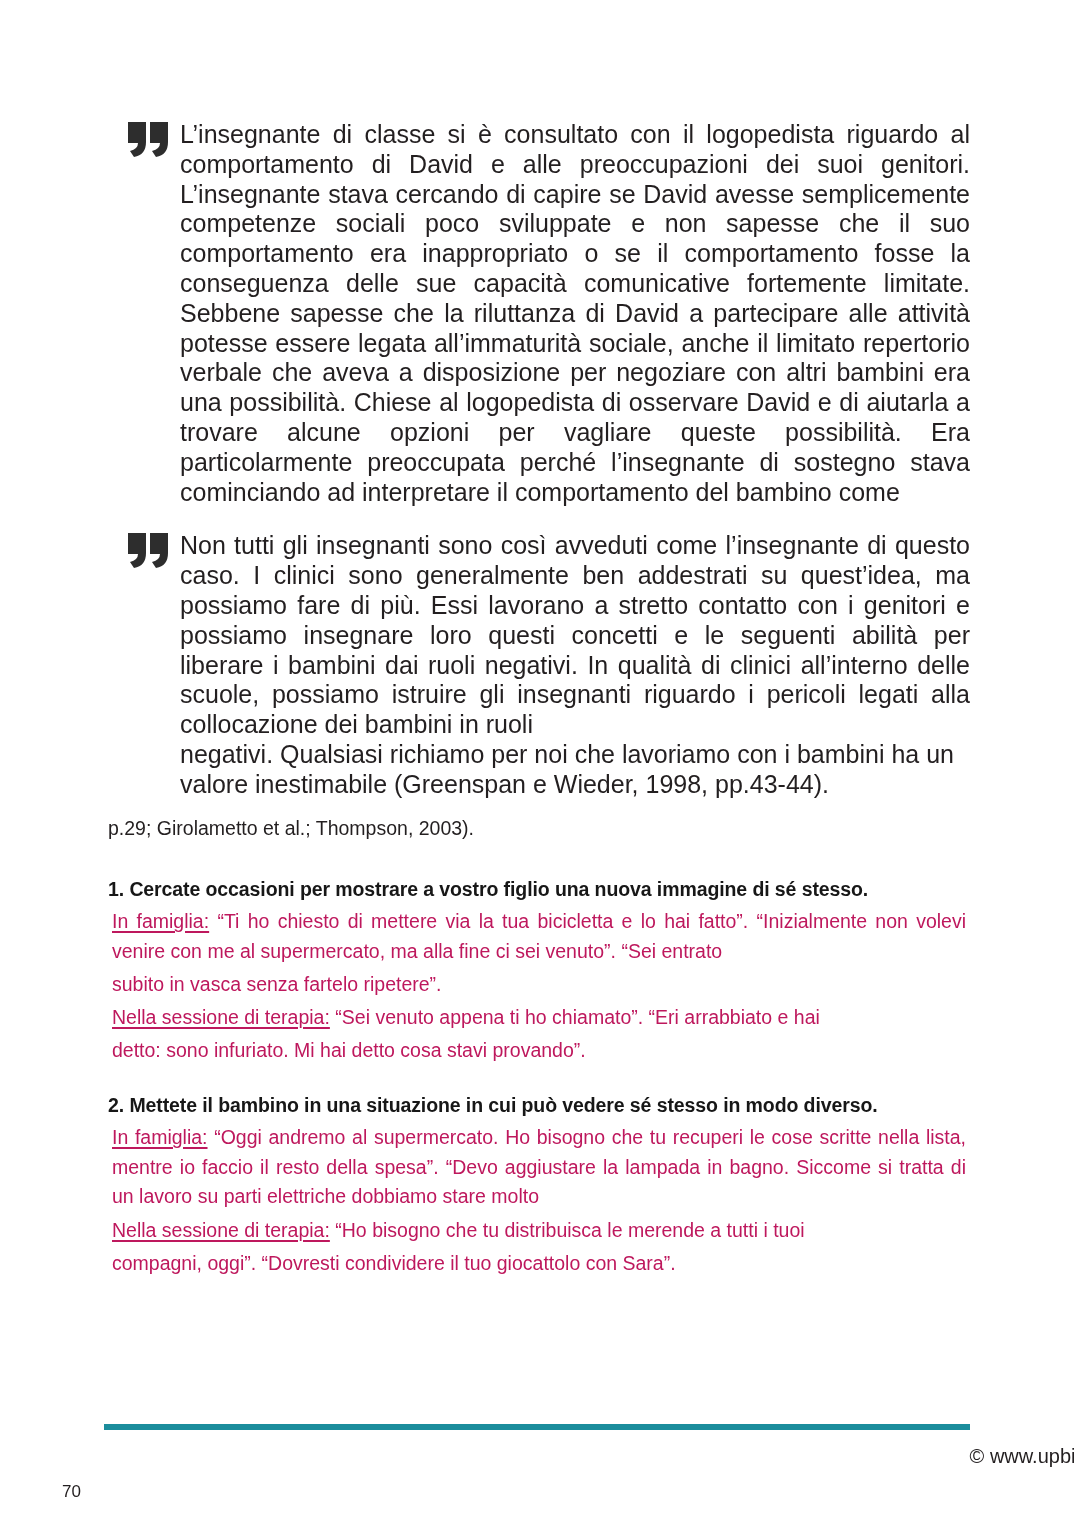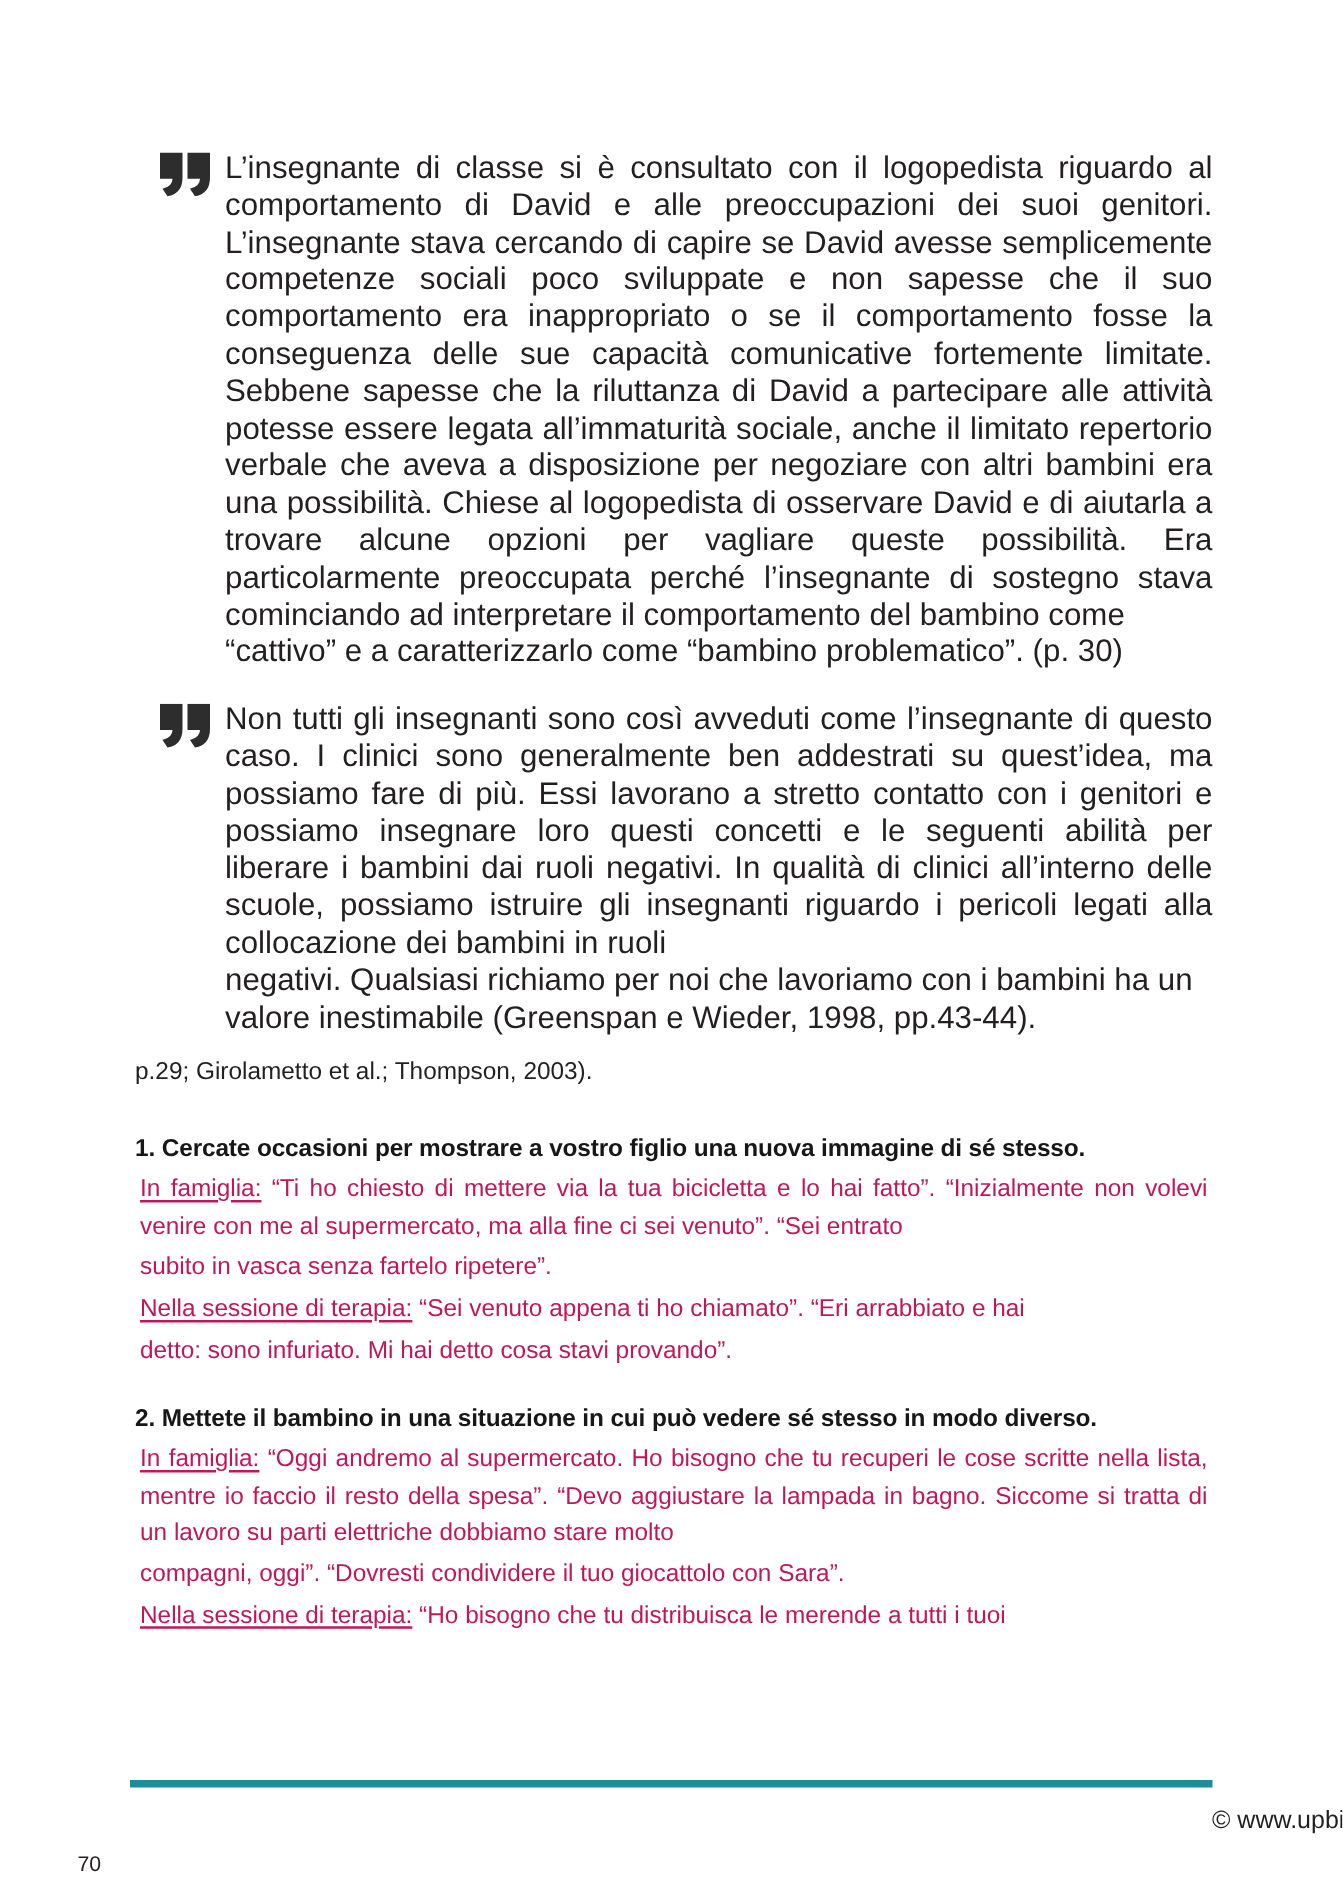--- a/index.html
+++ b/index.html
@@ -138,21 +138,20 @@
 
 
     <div class="quote-block">
       <span class="quote-mark">
         <svg width="46" height="36" viewBox="0 0 46 36" xmlns="http://www.w3.org/2000/svg">
           <path d="M2 0 H20 V20 Q20 33 8 35 L4 29 Q12 27 12 21 H2 Z" fill="#2d2d2d"></path>
           <path d="M24 0 H42 V20 Q42 33 30 35 L26 29 Q34 27 34 21 H24 Z" fill="#2d2d2d"></path>
         </svg>
       </span>
       <p class="quote-text"><span>L’insegnante di classe si è consultato con il logopedista riguardo al comportamento di David e alle preoccupazioni dei suoi genitori. L’insegnante stava cercando di capire se David avesse semplicemente competenze sociali poco sviluppate e non sapesse che il suo comportamento era inappropriato o se il comportamento fosse la conseguenza delle sue capacità comunicative fortemente limitate. Sebbene sapesse che la riluttanza di David a partecipare alle attività potesse essere legata all’immaturità sociale, anche il limitato repertorio verbale che aveva a disposizione per negoziare con altri bambini era una possibilità. Chiese al logopedista di osservare David e di aiutarla a trovare alcune opzioni per vagliare queste possibilità. Era particolarmente preoccupata perché l’insegnante di sostegno stava cominciando ad interpretare il comportamento del bambino come </span></p>
-      <p class="quote-text" style="text-align:left;margin-top:0;">“cattivo” e a caratterizzarlo come “bambino problematico”. (p. 30)</p>
     </div>
 
     <div class="spacer-sm"></div>
 
     <div class="quote-block">
       <span class="quote-mark">
         <svg width="46" height="36" viewBox="0 0 46 36" xmlns="http://www.w3.org/2000/svg">
           <path d="M2 0 H20 V20 Q20 33 8 35 L4 29 Q12 27 12 21 H2 Z" fill="#2d2d2d"></path>
           <path d="M24 0 H42 V20 Q42 33 30 35 L26 29 Q34 27 34 21 H24 Z" fill="#2d2d2d"></path>
         </svg>
@@ -170,22 +169,22 @@
     <h3 class="skill-heading">1. Cercate occasioni per mostrare a vostro figlio una nuova immagine di sé stesso.</h3>
     <p class="skill-body"><span class="lbl">In famiglia:</span><span> “Ti ho chiesto di mettere via la tua bicicletta e lo hai fatto”. “Inizialmente non volevi venire con me al supermercato, ma alla fine ci sei venuto”. “Sei entrato </span></p>
     <p class="skill-body ragged" style="margin-top:-1px;">subito in vasca senza fartelo ripetere”.</p>
     <p class="skill-body"><span class="lbl">Nella sessione di terapia:</span><span> “Sei venuto appena ti ho chiamato”. “Eri arrabbiato e hai </span></p>
     <p class="skill-body ragged" style="margin-top:-1px;">detto: sono infuriato. Mi hai detto cosa stavi provando”.</p>
 
     <div class="spacer-lg"></div>
 
     <h3 class="skill-heading">2. Mettete il bambino in una situazione in cui può vedere sé stesso in modo diverso.</h3>
     <p class="skill-body"><span class="lbl">In famiglia:</span><span> “Oggi andremo al supermercato. Ho bisogno che tu recuperi le cose scritte nella lista, mentre io faccio il resto della spesa”. “Devo aggiustare la lampada in bagno. Siccome si tratta di un lavoro su parti elettriche dobbiamo stare molto </span></p>
+    <p class="skill-body"><span class="lbl">Nella sessione di terapia:</span><span> “Ho bisogno che tu distribuisca le merende a tutti i tuoi </span></p>
     <p class="skill-body ragged" style="margin-top:-1px;">compagni, oggi”. “Dovresti condividere il tuo giocattolo con Sara”.</p>
-    <p class="skill-body"><span class="lbl">Nella sessione di terapia:</span><span> “Ho bisogno che tu distribuisca le merende a tutti i tuoi </span></p>
 
   </div>
 
   <div class="footer-rule"></div>
   <div class="footer-credit">© www.upbility.it</div>
   <div class="page-number">70</div>
 
 </div>
 
 </body></html>

